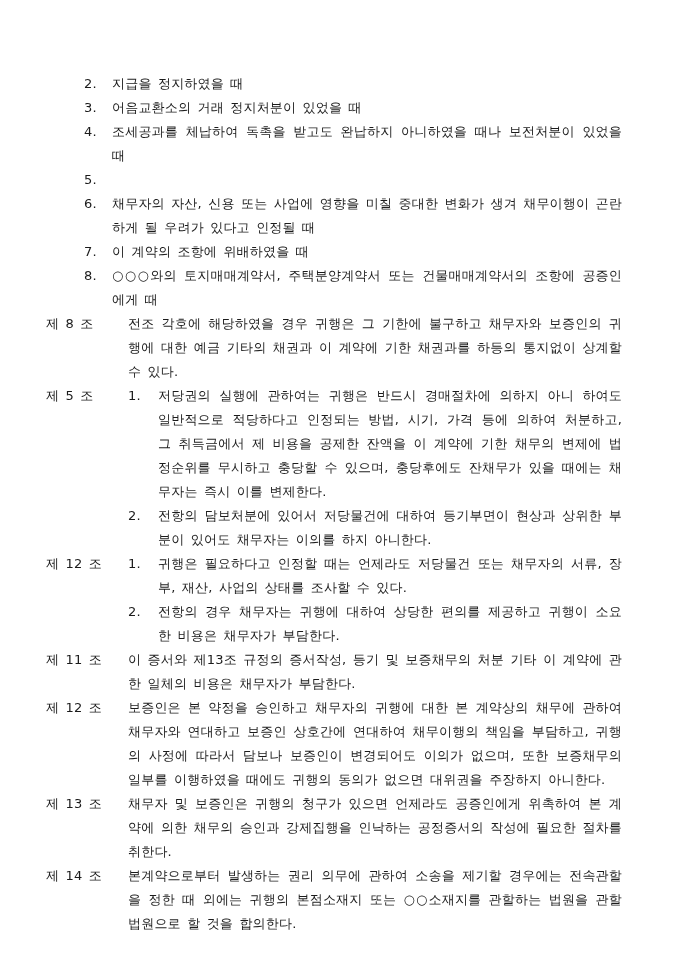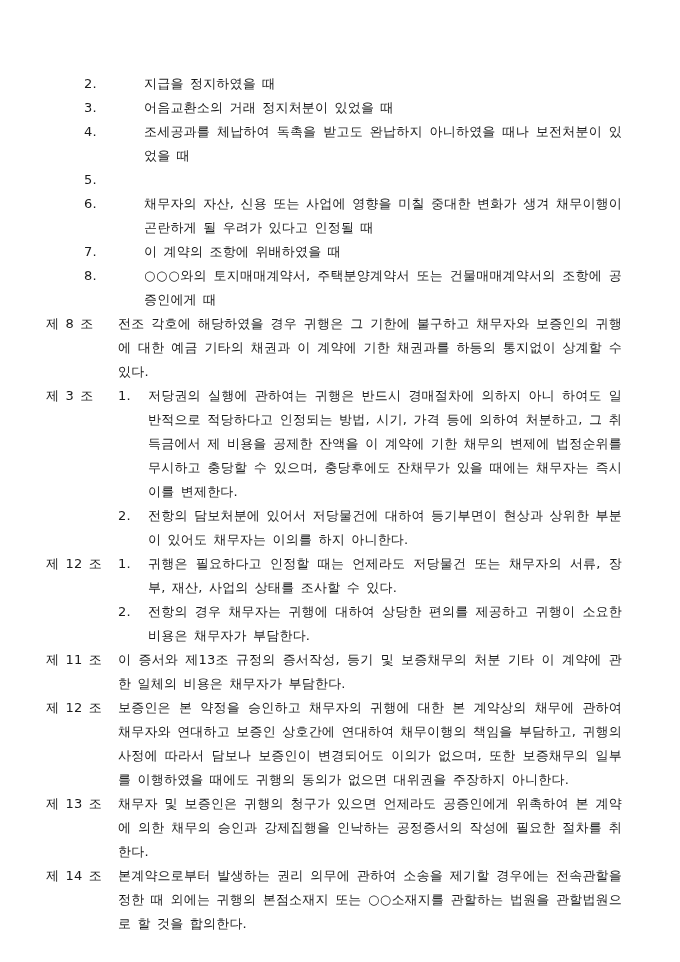--- a/index.html
+++ b/index.html
@@ -28,37 +28,37 @@
     display: flex;
     padding-left: 38px;
   }
   .inum {
     width: 28px;
     flex-shrink: 0;
   }
   .itext {
     flex: 1;
     text-align: justify;
-    margin-left: 32px;
   }
   
   .article {
     display: flex;
   }
   .alabel {
     width: 72px;
     flex-shrink: 0;
     white-space: nowrap;
   }
   .abody {
     flex: 1;
     min-width: 0;
   }
   .clause {
     display: flex;
+    margin-left: 10px;
   }
   .cnum {
     width: 30px;
     flex-shrink: 0;
   }
   .ctext {
     flex: 1;
     text-align: justify;
   }
 </style>
@@ -99,21 +99,21 @@
     <div id="articles">
         <div class="article">
           <span class="alabel">제 8 조</span>
           <div class="abody">
             <div class="clause">
               <span class="ctext">전조 각호에 해당하였을 경우 귀행은 그 기한에 불구하고 채무자와 보증인의 귀행에 대한 예금 기타의 채권과 이 계약에 기한 채권과를 하등의 통지없이 상계할 수 있다.</span>
             </div>
           </div>
         </div>
         <div class="article">
-          <span class="alabel">제 3 조</span>
+          <span class="alabel">제 5 조</span>
           <div class="abody">
             <div class="clause">
               <span class="cnum">1.</span>
               <span class="ctext">저당권의 실행에 관하여는 귀행은 반드시 경매절차에 의하지 아니 하여도 일반적으로 적당하다고 인정되는 방법, 시기, 가격 등에 의하여 처분하고, 그 취득금에서 제 비용을 공제한 잔액을 이 계약에 기한 채무의 변제에 법정순위를 무시하고 충당할 수 있으며, 충당후에도 잔채무가 있을 때에는 채무자는 즉시 이를 변제한다.</span>
             </div>
             <div class="clause">
               <span class="cnum">2.</span>
               <span class="ctext">전항의 담보처분에 있어서 저당물건에 대하여 등기부면이 현상과 상위한 부분이 있어도 채무자는 이의를 하지 아니한다.</span>
             </div>
           </div>

